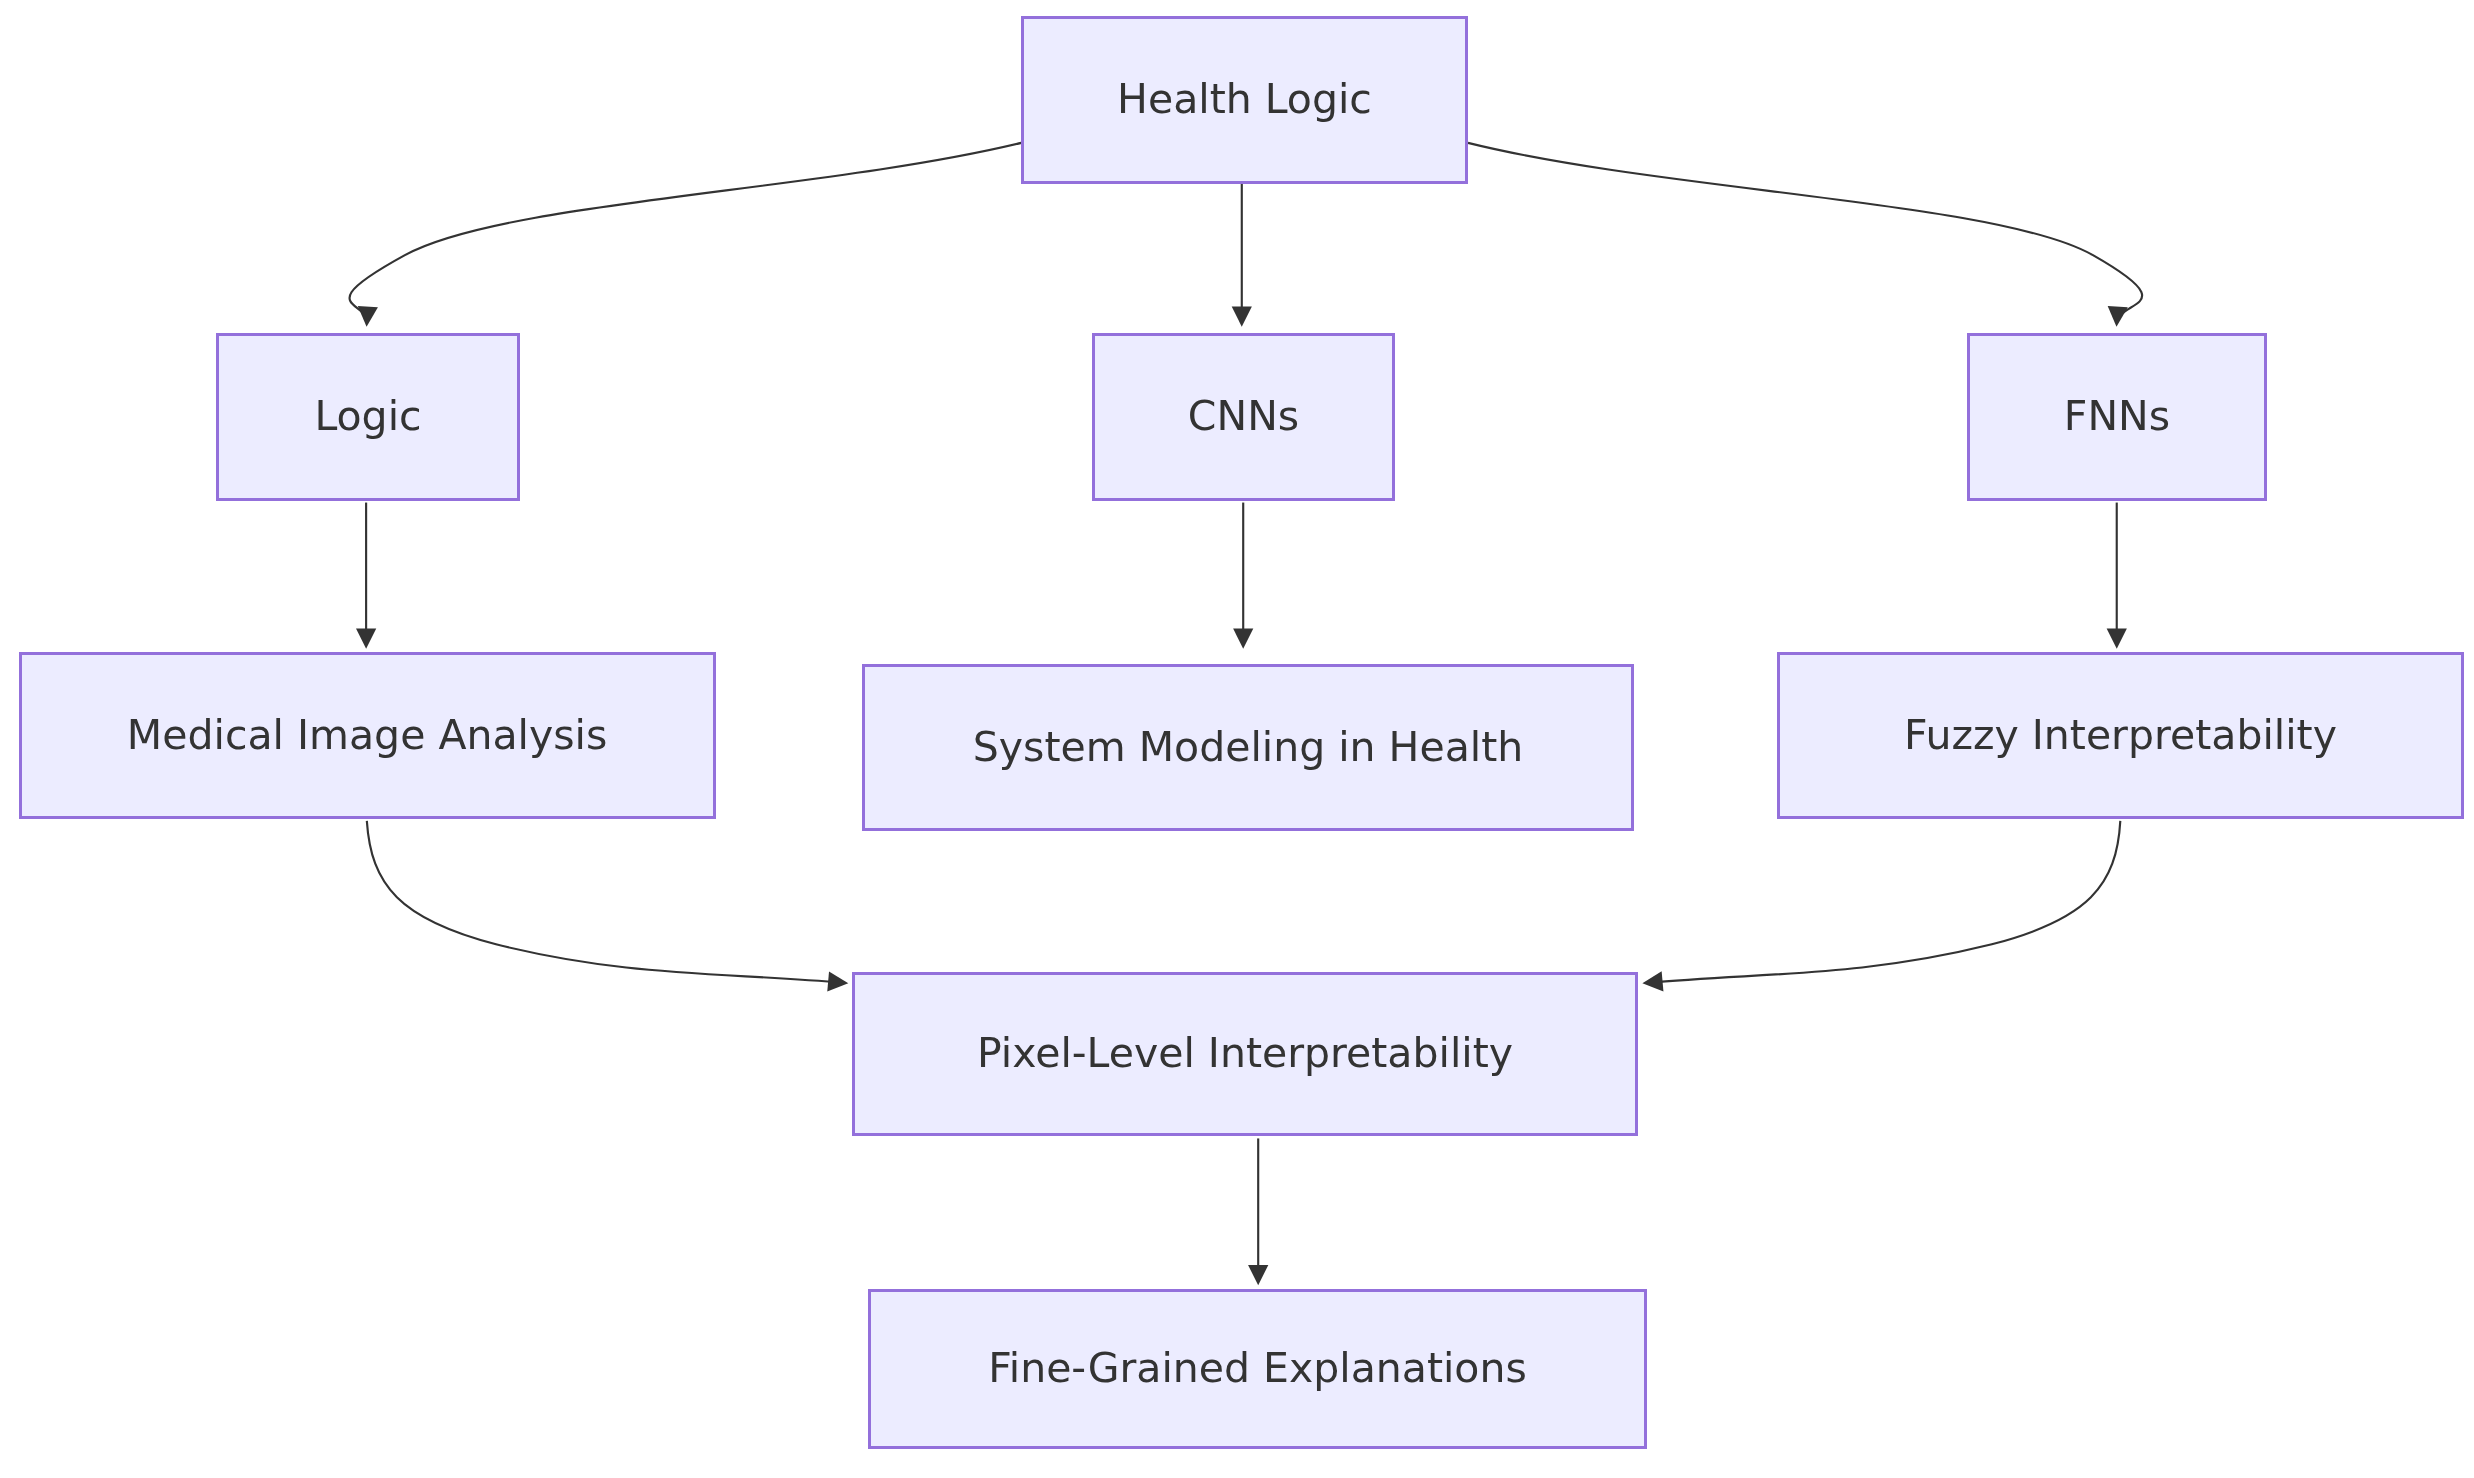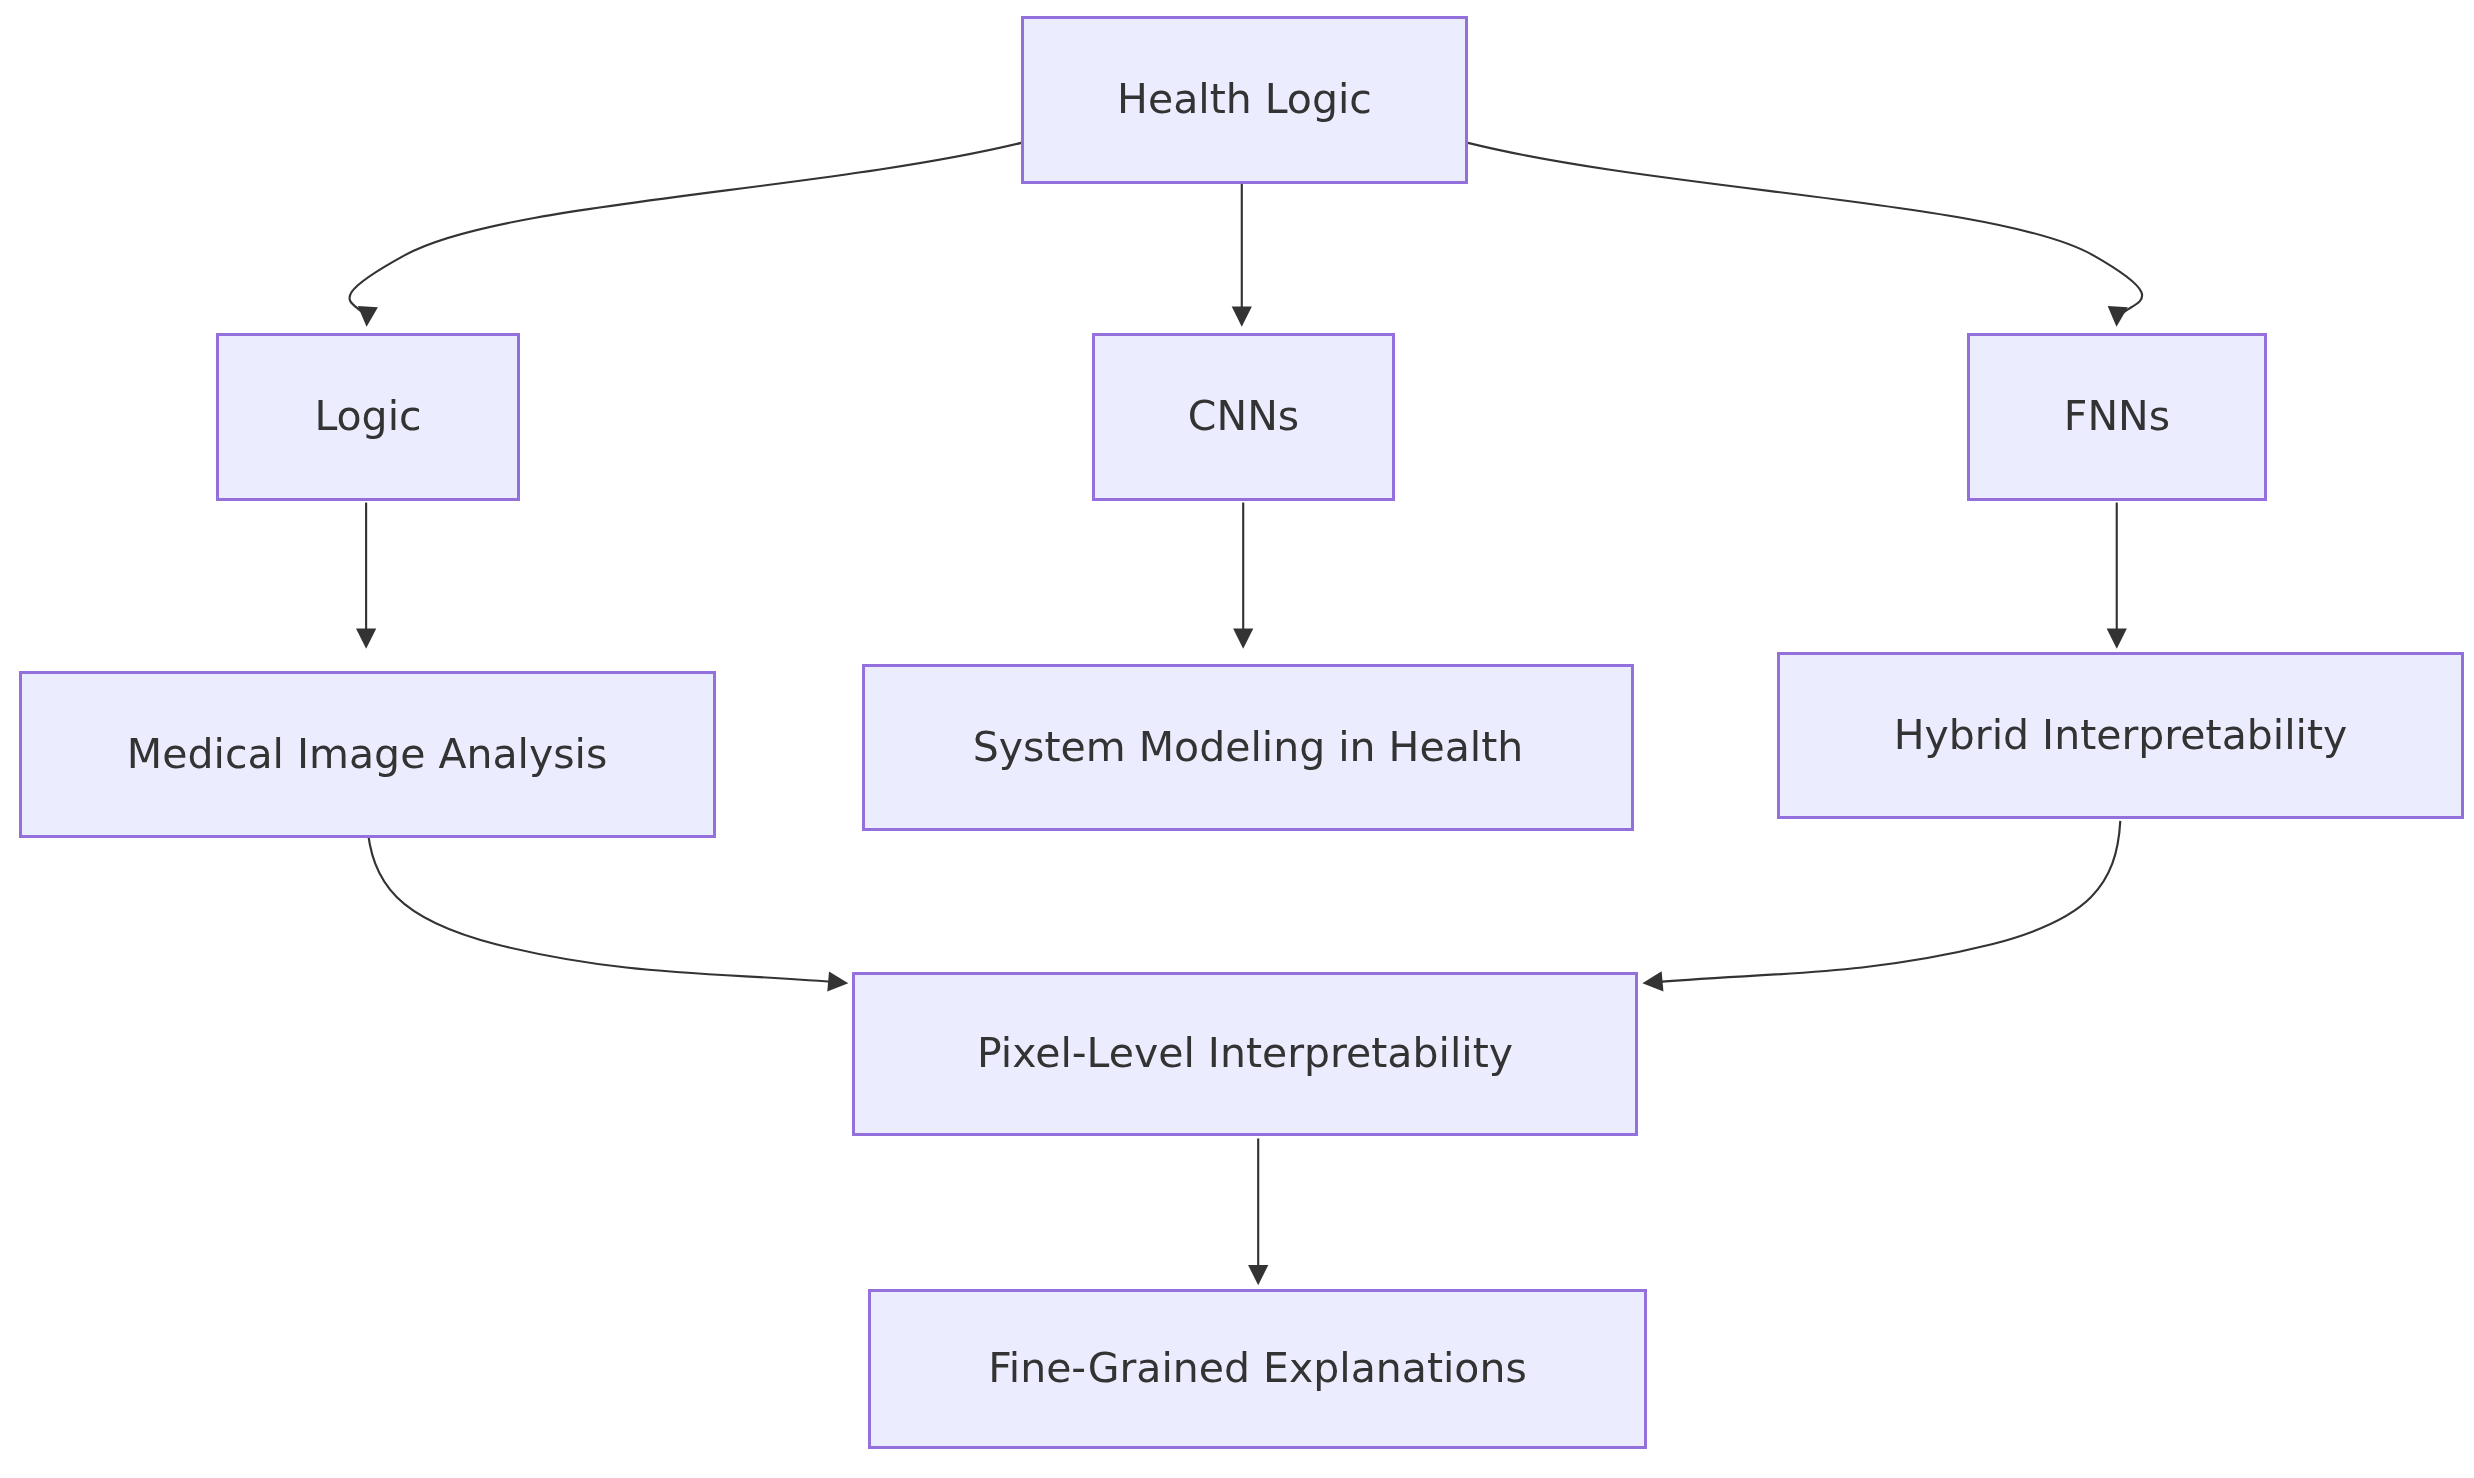--- a/index.html
+++ b/index.html
@@ -41,21 +41,21 @@
     color: #333333;
     font-size: 41px;
     line-height: 1.2;
     white-space: nowrap;
   }
   
   #n-fuzzy   { left: 1021px; top: 15.7px;   width: 447px;  height: 168px; }
   #n-cnns    { left: 216px;  top: 333px;  width: 304px;  height: 168px; }
   #n-fcms    { left: 1092px; top: 333px;  width: 303px;  height: 168px; }
   #n-fnns    { left: 1967px; top: 333px;  width: 300px;  height: 168px; }
-  #n-medical { left: 18.6px;   top: 652px;  width: 697px;  height: 167px; margin-top: 19px; }
+  #n-medical { left: 18.6px;   top: 652px;  width: 697px;  height: 167px; }
   #n-system  { left: 862px; top: 652px;  width: 772px; height: 167px; margin-top: 12px; }
   #n-hybrid  { left: 1777px; top: 652px;  width: 687px;  height: 167px; }
   #n-pixel   { left: 852px; top: 972px; width: 786px; height: 164px; }
   #n-fine    { left: 868px; top: 1289px; width: 779px; height: 160px; }
 </style>
 </head>
 <body>
 
 <div id="canvas">
 
@@ -95,21 +95,21 @@
 
   <div class="node" id="n-medical">
     <span>Medical Image Analysis</span>
   </div>
 
   <div class="node" id="n-system">
     <span>System Modeling in Health</span>
   </div>
 
   <div class="node" id="n-hybrid">
-    <span>Hybrid Interpretability</span>
+    <span>Fuzzy Interpretability</span>
   </div>
 
   <div class="node" id="n-pixel">
     <span>Pixel-Level Interpretability</span>
   </div>
 
   <div class="node" id="n-fine">
     <span>Fine-Grained Explanations</span>
   </div>
 

